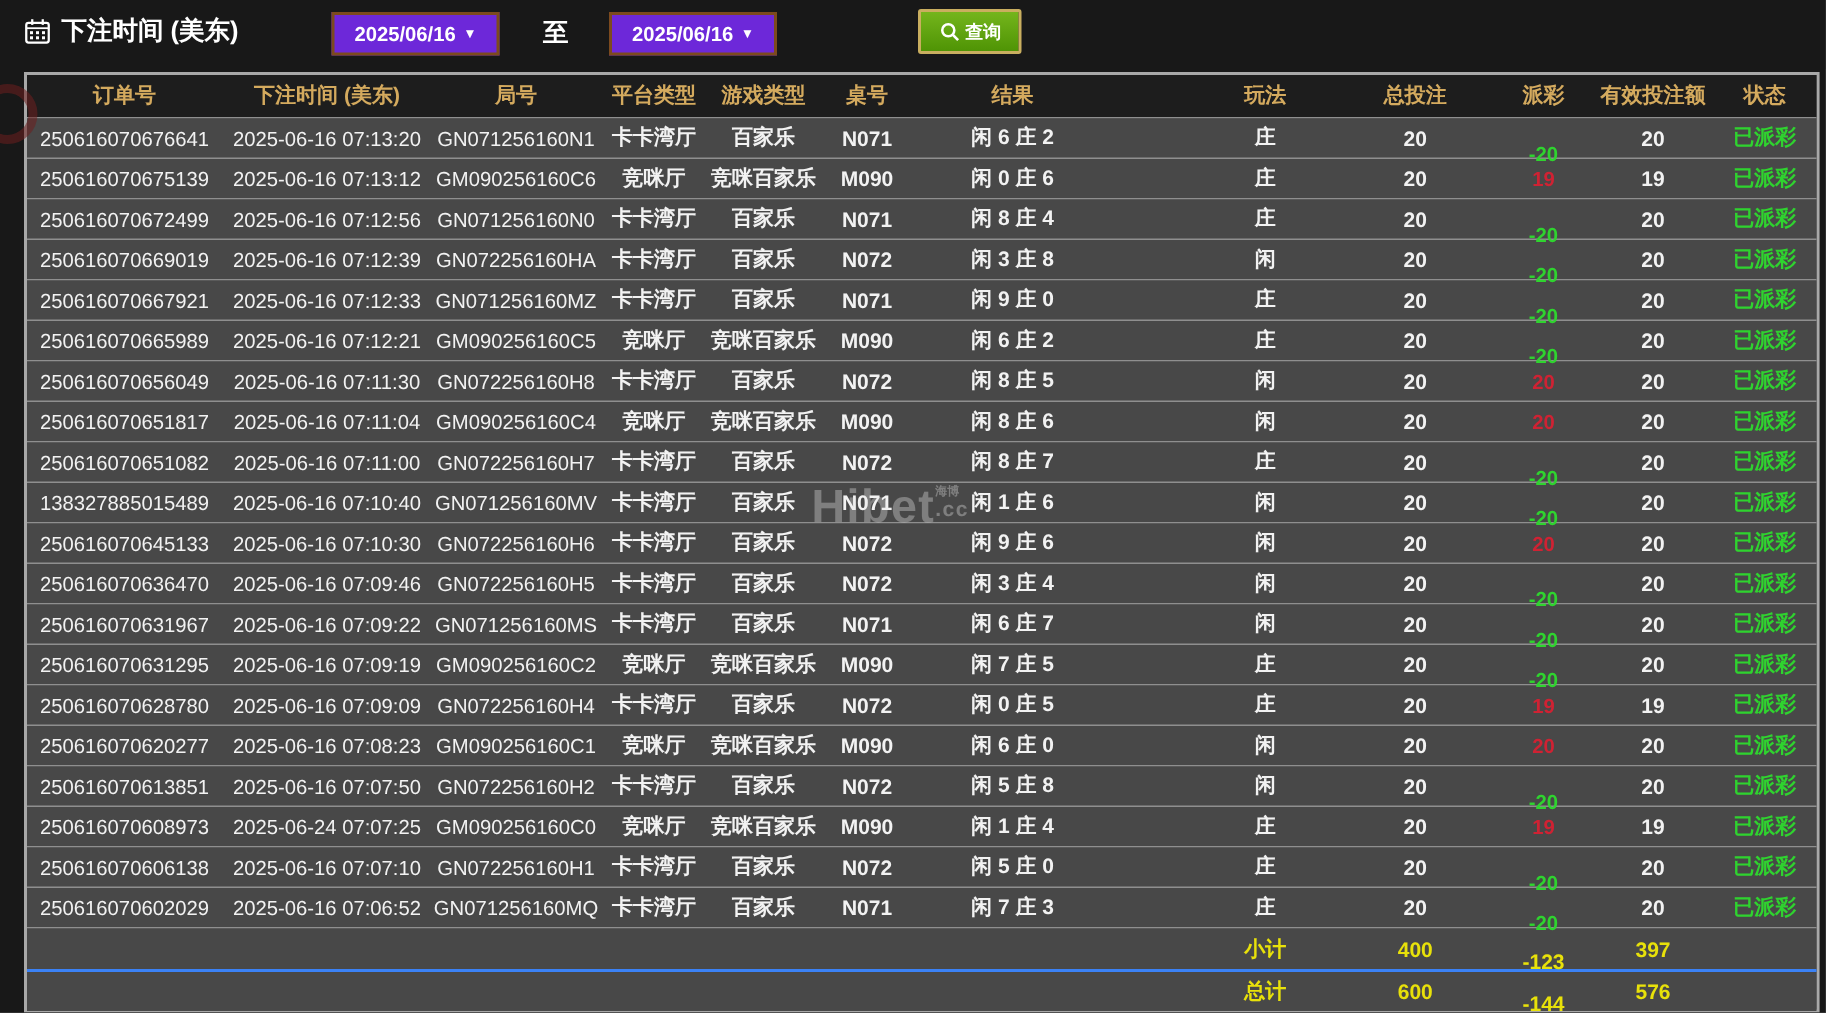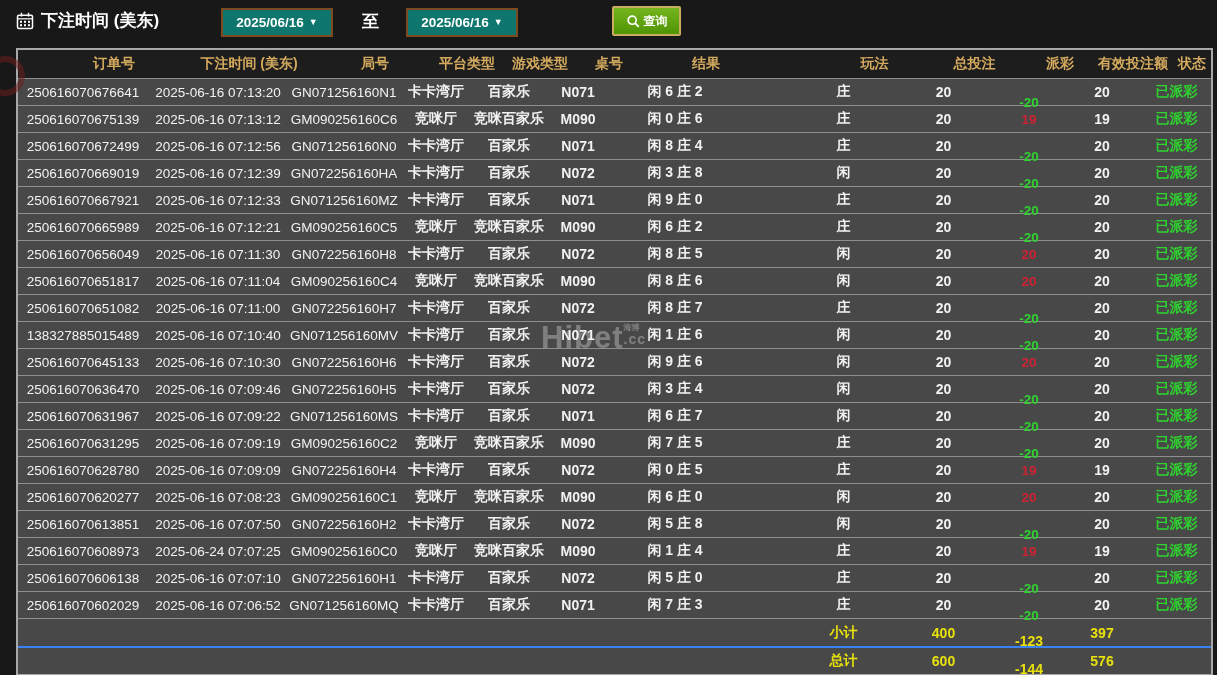--- a/index.html
+++ b/index.html
@@ -6,39 +6,39 @@
   body{
     width:1217px;height:675px;position:relative;overflow:hidden;
     background:#181818;
     font-family:"Liberation Sans","DejaVu Sans",sans-serif;
     -webkit-font-smoothing:antialiased;
   }
   
   .topbar{position:absolute;left:0;top:0;width:100%;height:46px;background:#181818;}
   .bar-title{position:absolute;left:16px;top:9px;display:flex;align-items:center;gap:7px;
     color:#ffffff;font-weight:bold;font-size:17px;}
-  .datepicker{position:absolute;top:8px;width:108px;height:25px;background:#0f766e;
+  .datepicker{position:absolute;top:8px;width:108px;height:25px;background:#6d28d9;
     border:2px solid #7c4a1e;color:#fff;font-weight:bold;font-size:13.5px;
     display:flex;align-items:center;justify-content:center;gap:5px;cursor:pointer;box-sizing:content-box;}
   .datepicker .arrow{font-size:9px;line-height:1;}
   #dp-from{left:221px;} #dp-to{left:406px;}
   .to-label{position:absolute;left:362px;top:10px;color:#fff;font-weight:bold;font-size:17px;}
   .query-btn{position:absolute;left:612px;top:6px;width:69px;height:30px;
     background:linear-gradient(#74b51c,#4f9405);border:2px solid #c9ae5f;border-radius:2px;
     color:#fff;font-weight:bold;font-size:12px;display:flex;align-items:center;justify-content:center;
     gap:3px;cursor:pointer;box-sizing:border-box;}
   
   .table{
     --cols:130px 140px 112px 72px 74px 64px 130px 56px 95px 105px 66px 80px 1fr;
     position:absolute;left:16px;top:48px;width:1197px;height:627px;
     border:2px solid #a8a8a8;box-sizing:border-box;background:#484848;
   }
   .thead{display:grid;grid-template-columns:var(--cols);height:28px;align-items:center;
     background:#1d1d1d;color:#d4aa5e;font-weight:bold;font-size:14px;
-    border-bottom:1px solid #8f8f8f;padding-left:31px;}
+    border-bottom:1px solid #8f8f8f;}
   .row{display:grid;grid-template-columns:var(--cols);height:26px;align-items:center;
     background:#484848;color:#f2f2f2;font-size:13.5px;border-bottom:1px solid #8f8f8f;}
   .c{text-align:center;white-space:nowrap;overflow:hidden;}
   .cjk{font-weight:bold;font-size:14px;}
   .num{font-weight:bold;font-size:14px;}
   .green{color:#2fd32f;font-weight:bold;margin-top:20px;}
   .red{color:#cf2233;font-weight:bold;}
   .status-paid{color:#2fd32f;font-weight:bold;font-size:14px;}
   .play{width:17px;height:17px;border-radius:50%;margin:0 auto;cursor:pointer;position:relative;
     background:radial-gradient(circle at 35% 30%,#ff6a6a,#e20613 65%);}

